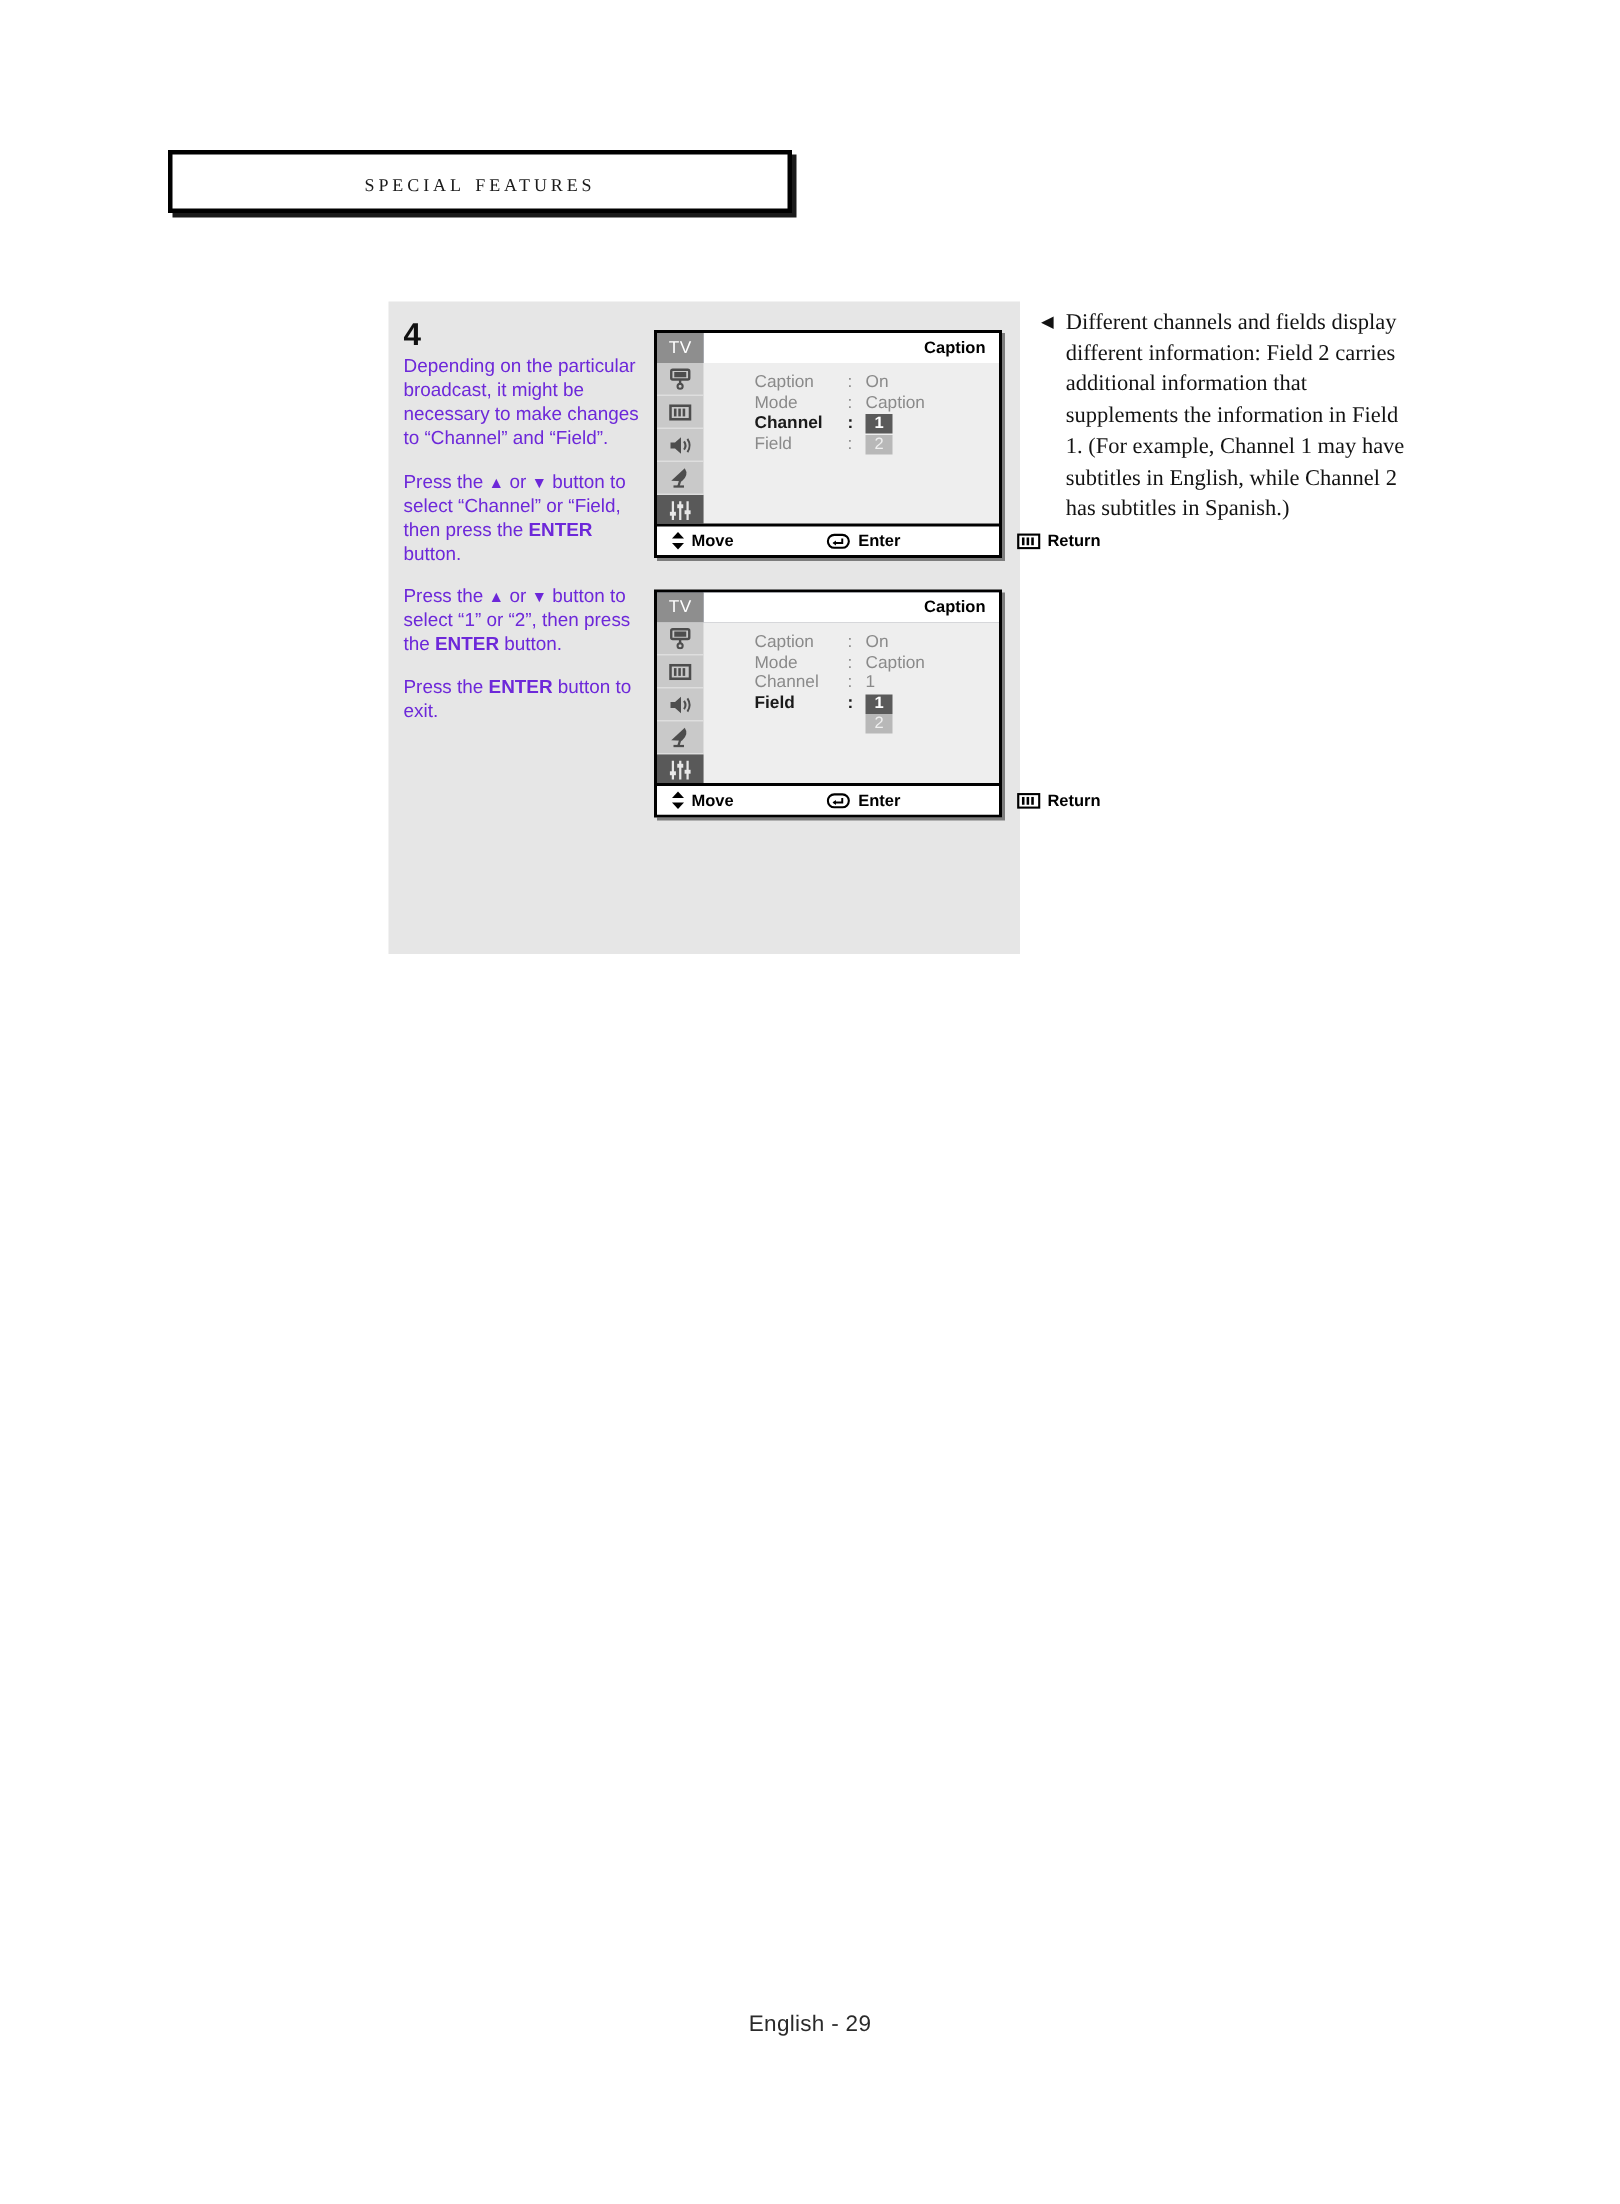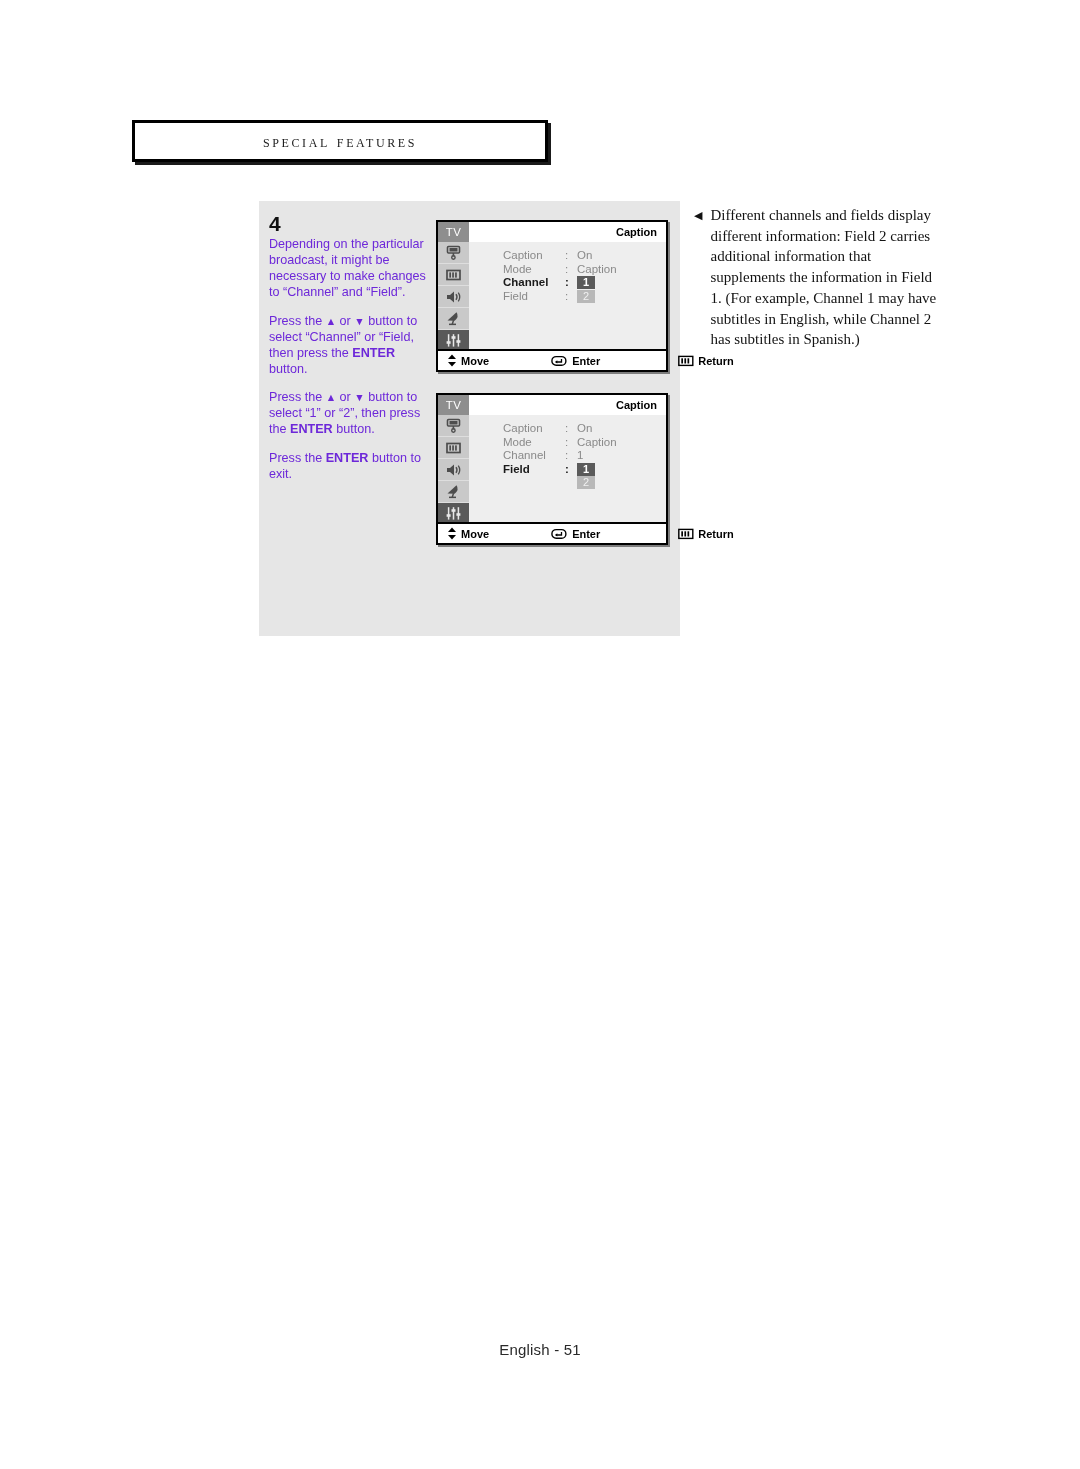--- a/index.html
+++ b/index.html
@@ -12,31 +12,30 @@
     height: 1469px;
     position: relative;
     font-family: "Liberation Sans", sans-serif;
     -webkit-font-smoothing: antialiased;
   }
 
   
   .section-banner {
     position: absolute;
     left: 112px;
-    top: 120px;
+    top: 100px;
     width: 416px;
     height: 42px;
     border: 3px solid #000000;
     background: #ffffff;
     box-shadow: 3px 3px 0 0 #1a1a1a;
     box-sizing: border-box;
     display: flex;
     align-items: center;
     justify-content: center;
-    margin-left: 20px;
   }
   .section-banner-title {
     font-family: "Liberation Serif", serif;
     font-size: 17.5px;
     letter-spacing: 2.6px;
     color: #1b1b1b;
     font-variant: small-caps;
     text-transform: lowercase;
   }
   .section-banner-title::first-letter { font-size: 17.5px; }
@@ -478,13 +477,13 @@
       <span>Return</span>
     </div>
   </div>
 </div>
 
 <div class="side-note">
   <span class="side-note-bullet">◀</span>
   <span class="side-note-text">Different channels and fields display different information: Field 2 carries additional information that  supplements the information in Field 1. (For example, Channel 1 may have subtitles in English, while Channel 2 has subtitles in Spanish.)</span>
 </div>
 
-<div class="page-footer">English - 51</div>
+<div class="page-footer">English - 29</div>
 
 </body></html>

